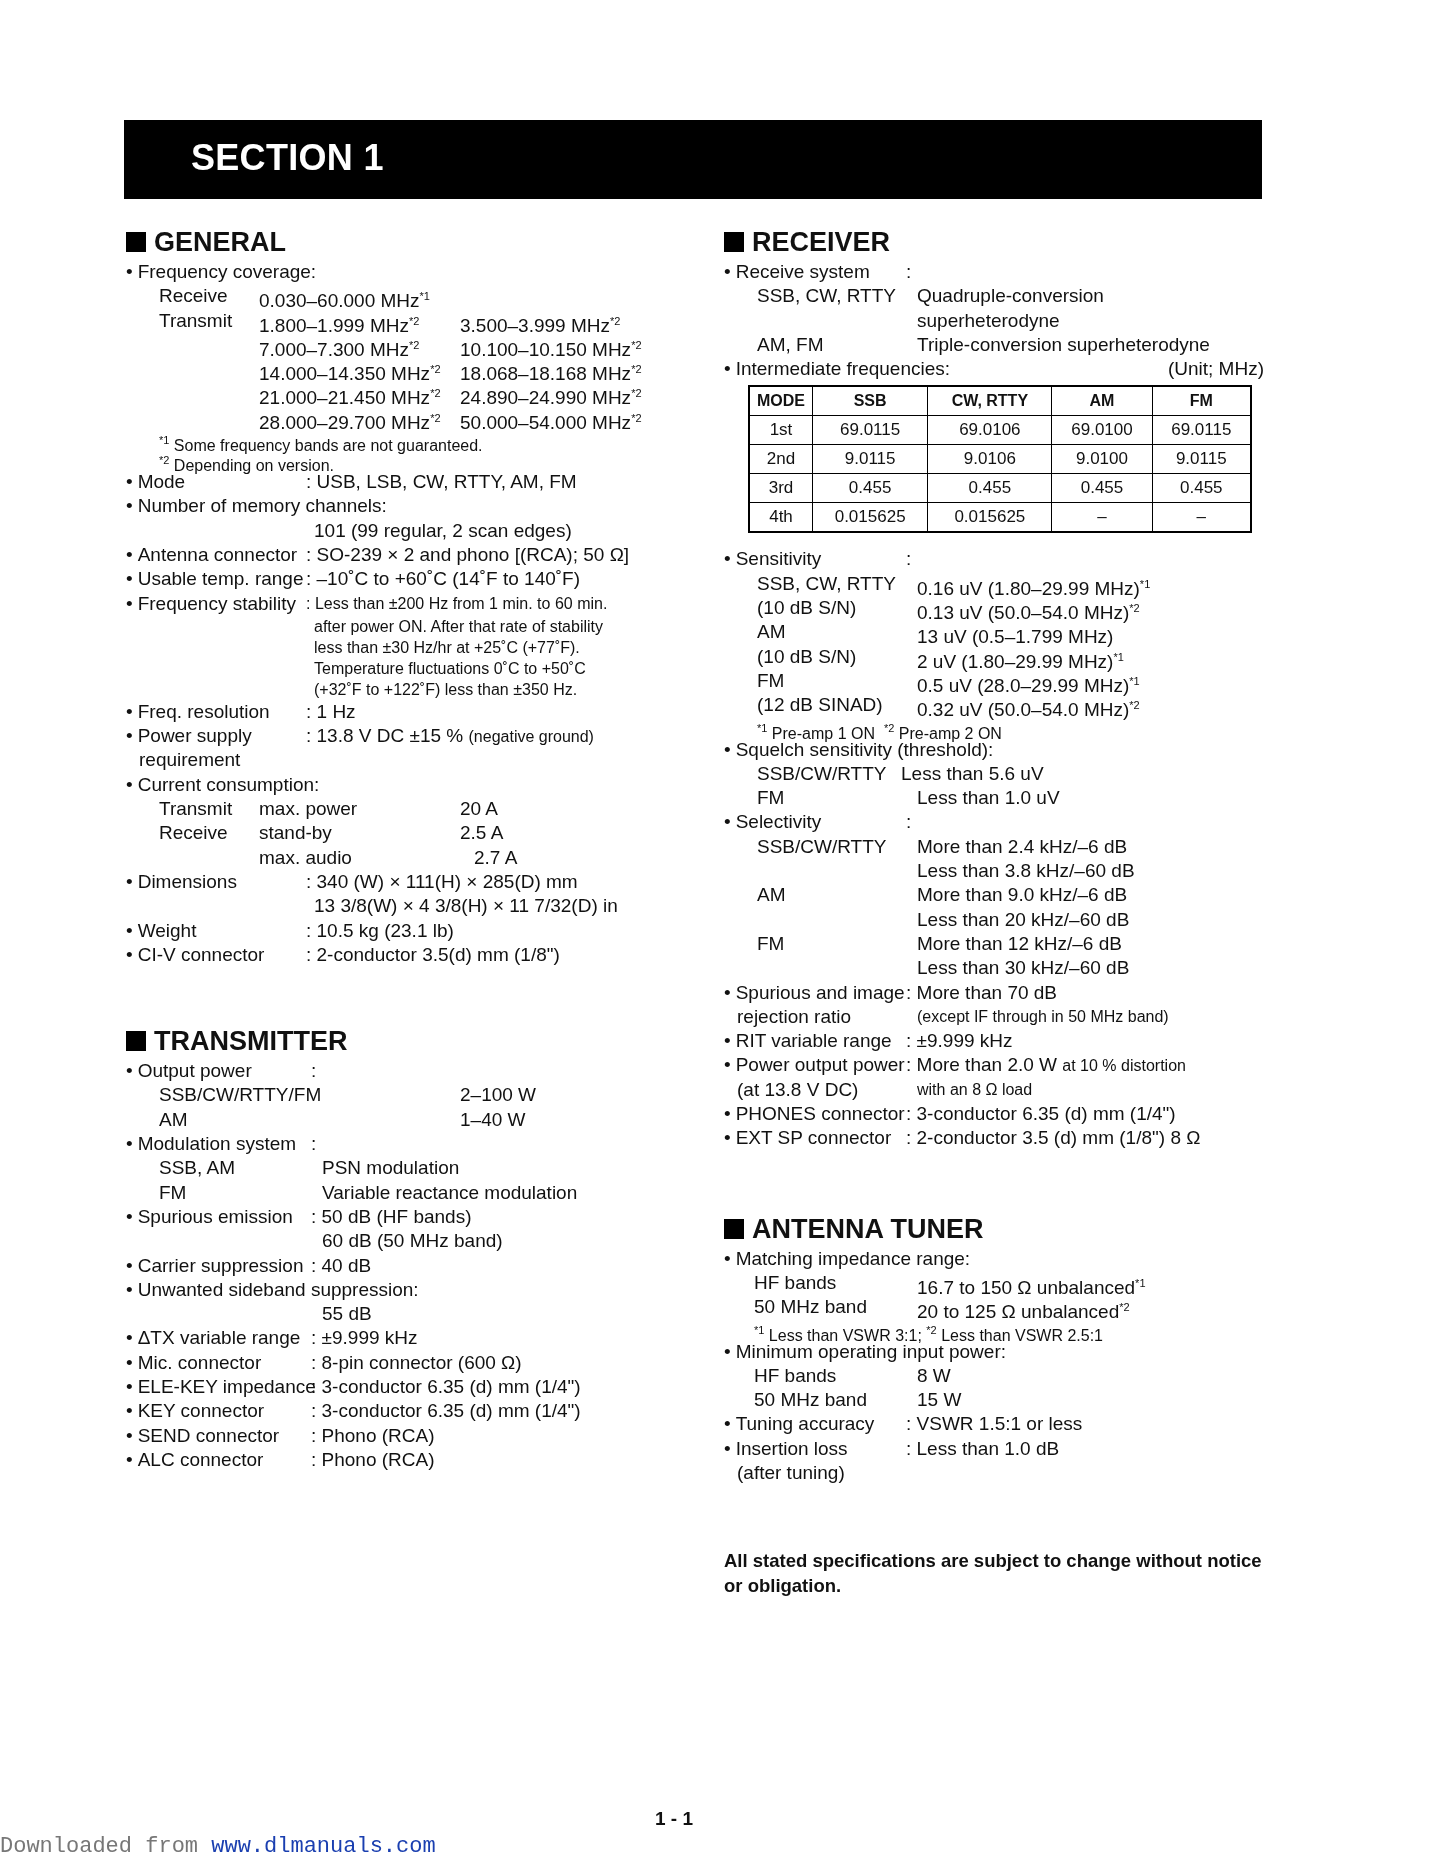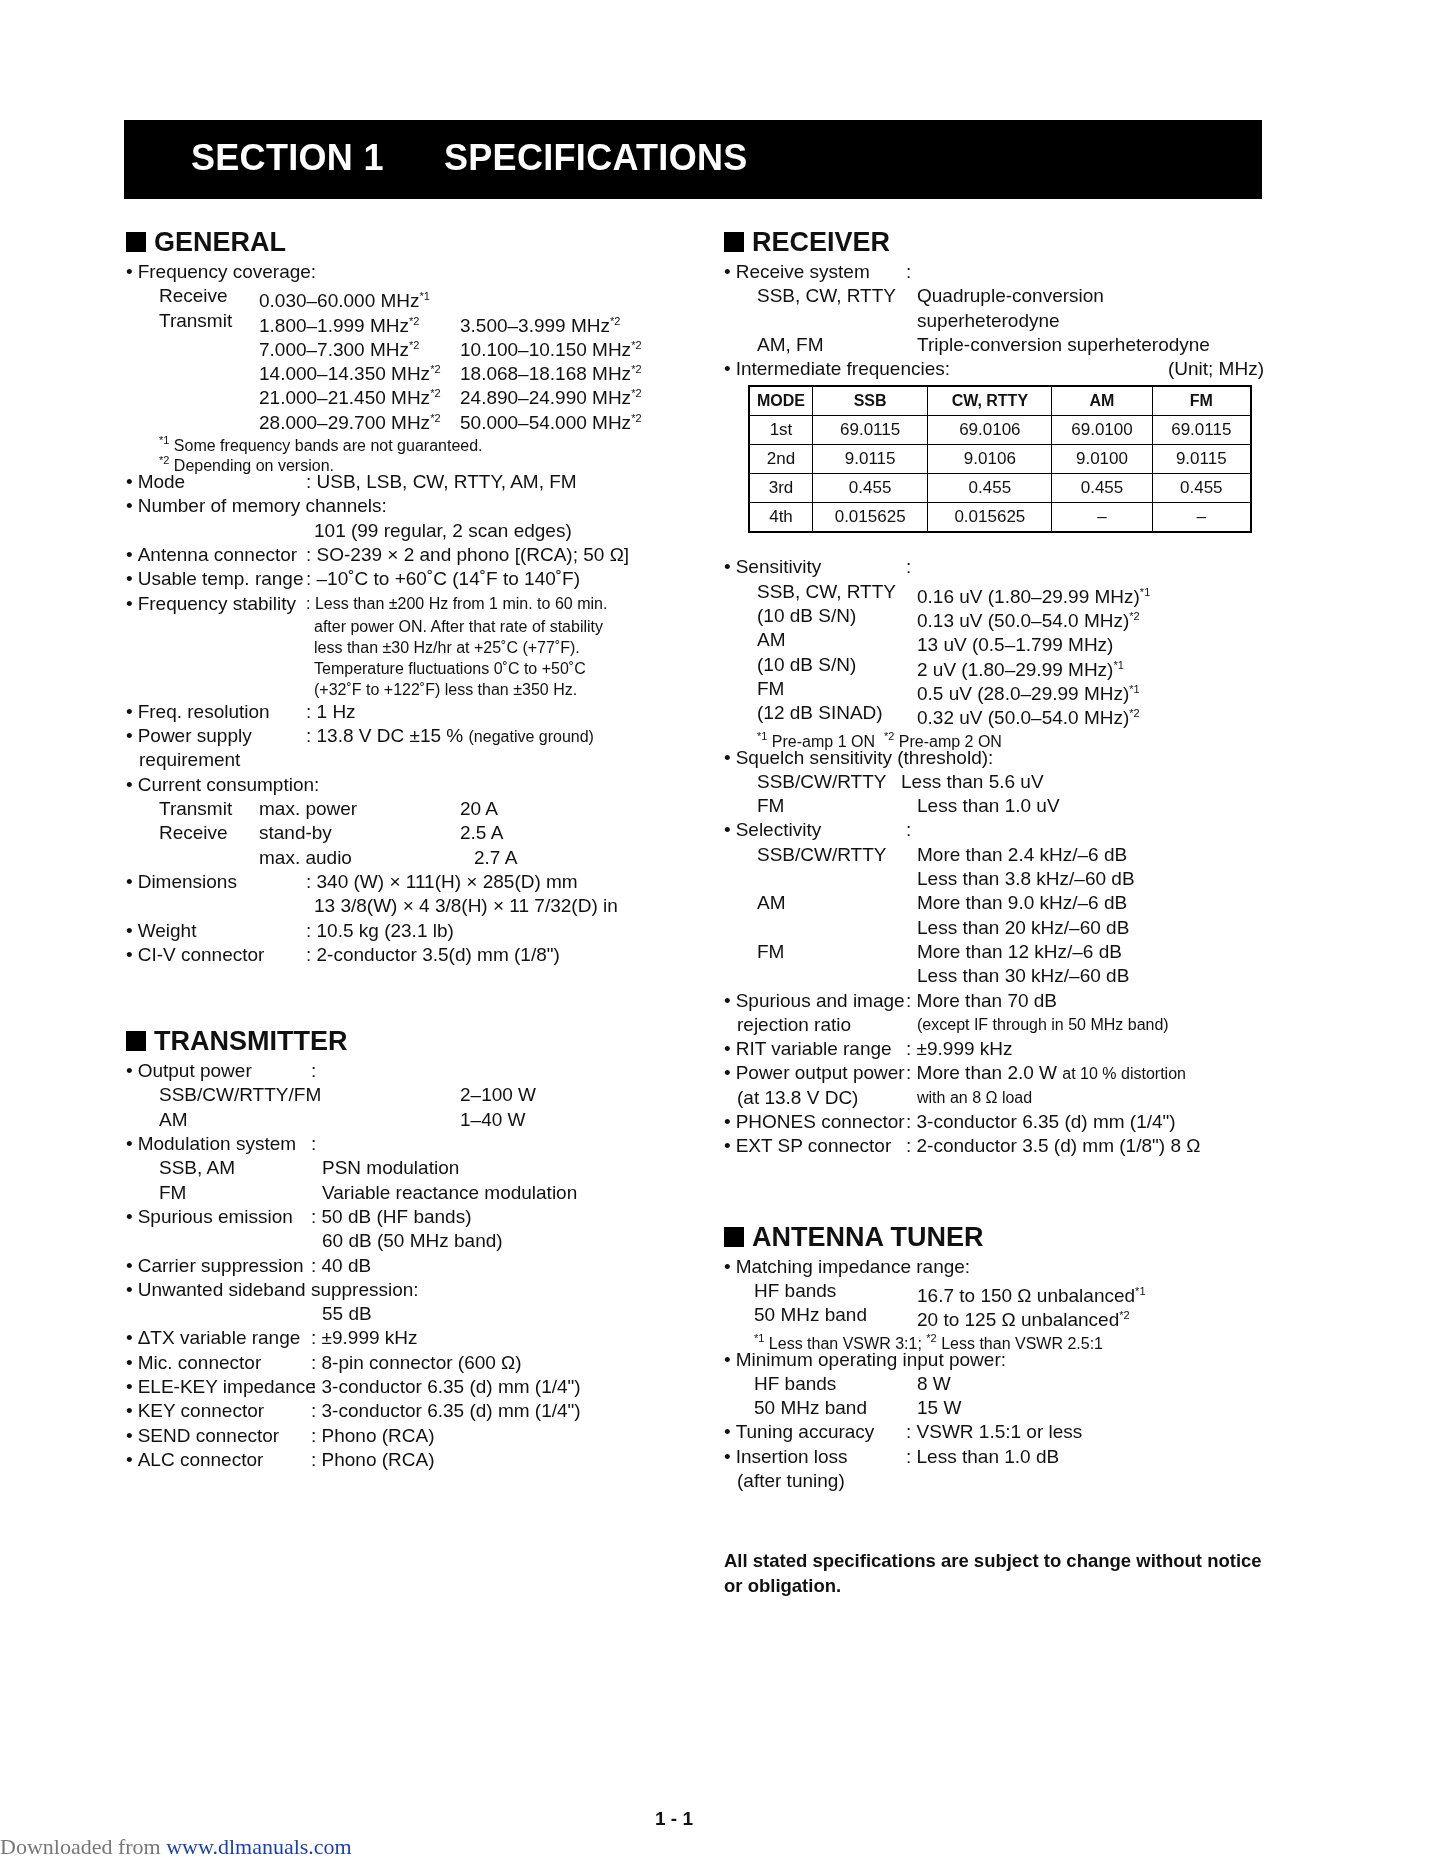--- a/index.html
+++ b/index.html
@@ -33,29 +33,28 @@
     border: 2.5px solid #000; font-size: 17px;
   }
   table.if th, table.if td {
     border: 1px solid #000; text-align: center; height: 28px; padding: 0;
   }
   table.if th { font-weight: bold; font-size: 16px; }
   table.if td:first-child, table.if th:first-child { width: 62px; border-right-width: 1.5px; }
 
   .notice { position: absolute; left: 724px; top: 1548px; width: 540px; font-weight: bold; font-size: 18.5px; line-height: 25px; }
   .pageno { position: absolute; left: 655px; top: 1808px; font-weight: bold; font-size: 19px; }
-  .footer { position: absolute; left: 0; top: 1834px; font-family: Liberation Serif, serif; font-size: 22px; color: #777; }
+  .footer { position: absolute; left: 0; top: 1834px; font-family: Liberation Mono, monospace; font-size: 22px; color: #777; }
   .footer a { color: #1a3fb0; text-decoration: none; }
 </style>
 </head>
 <body>
 
 <div class="banner">
   <span class="sec">SECTION 1</span>
-  <span class="title">SPECIFICATIONS</span>
 </div>
 
 <div class="col col-left">
   <div class="heading">
     <span class="sq"></span>
     <span>GENERAL</span>
   </div>
   <div class="line bullet">Frequency coverage:</div>
   <div class="line">
     <span class="c1" style="left:33px">Receive</span>
@@ -292,21 +291,21 @@
       </tr>
       <tr>
         <td>4th</td>
         <td>0.015625</td>
         <td>0.015625</td>
         <td>–</td>
         <td>–</td>
       </tr>
     </tbody>
   </table>
-  <div class="line" style="margin-top:22px">
+  <div class="line" style="margin-top:14px">
     <span class="bullet">Sensitivity</span>
     <span class="c1" style="left:182px">:</span>
   </div>
   <div class="line">
     <span class="c1" style="left:33px">SSB, CW, RTTY</span>
     <span class="c1" style="left:193px"><span>0.16 uV (1.80–29.99 MHz)</span><span class="sup">*1</span></span>
   </div>
   <div class="line">
     <span class="c1" style="left:33px">(10 dB S/N)</span>
     <span class="c1" style="left:193px"><span>0.13 uV (50.0–54.0 MHz)</span><span class="sup">*2</span></span>

